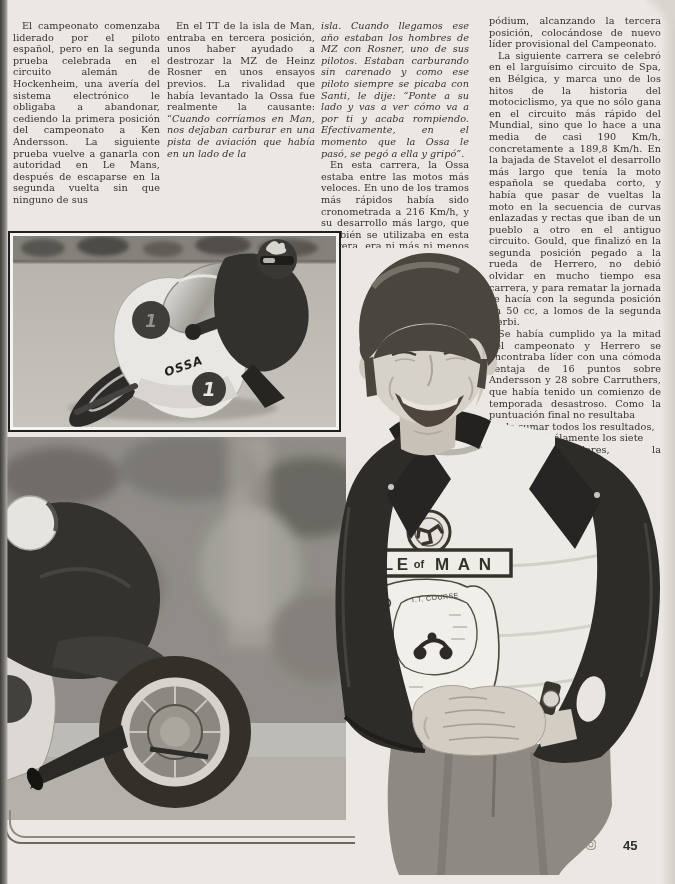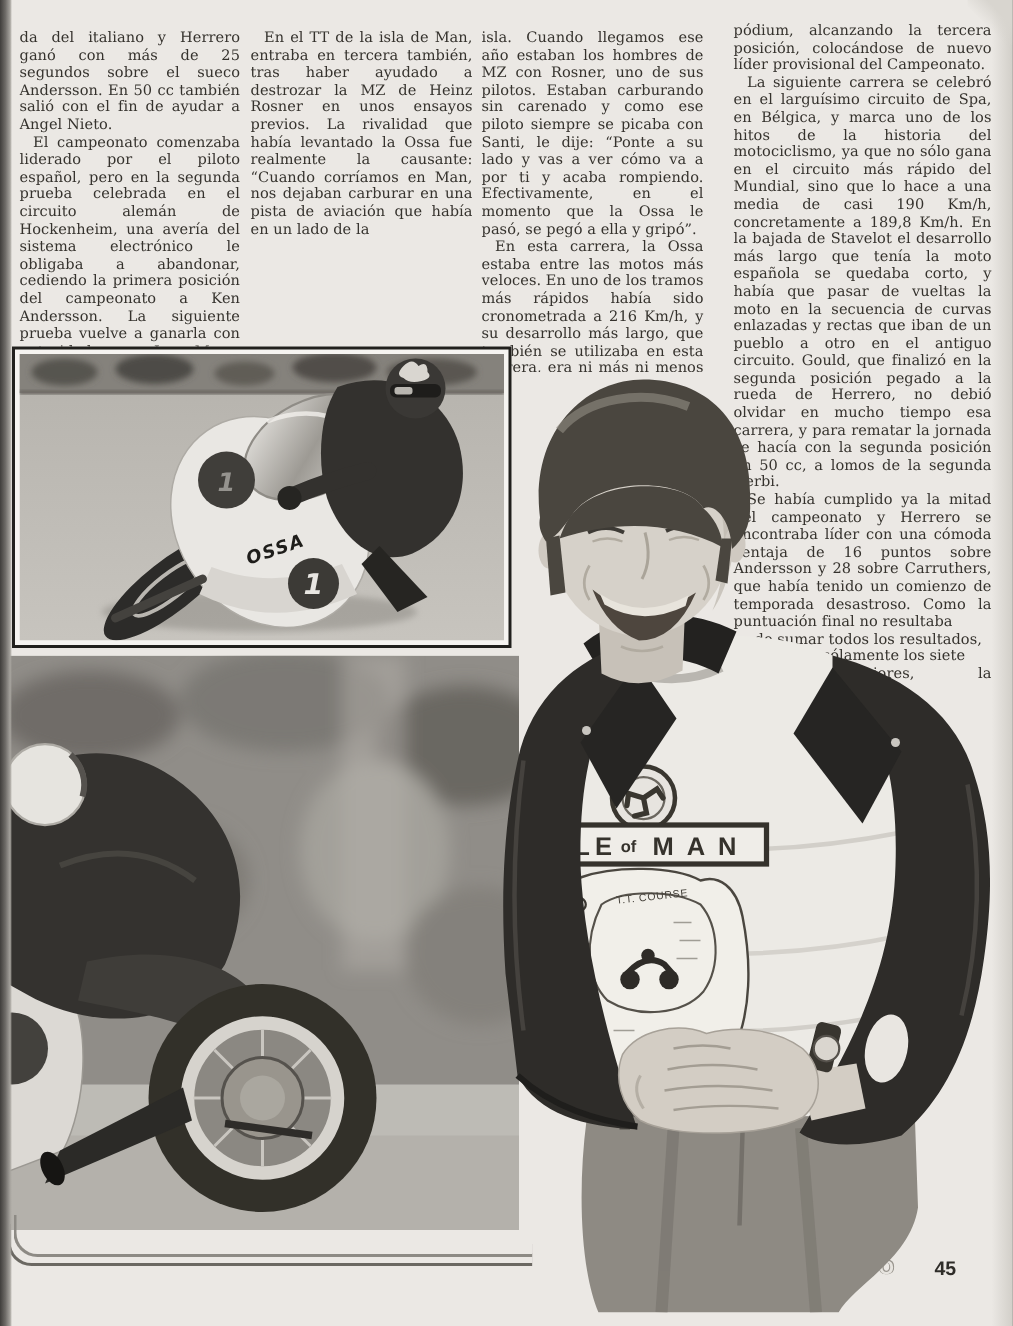--- a/index.html
+++ b/index.html
@@ -13,21 +13,21 @@
         background:linear-gradient(225deg,#d8d5cf 0 28%,rgba(235,232,228,0) 58%);}
   
   .col{position:absolute;text-align:justify;color:#35322d;font-size:9.7px;line-height:11.6px;
        letter-spacing:.05px;z-index:1;}
   .col p{margin:0;}
   .col p.ind{text-indent:9px;}
   .c1{left:13px;top:20px;width:147px;height:212px;overflow:hidden;}
   .c2{left:167px;top:20px;width:148px;height:212px;overflow:hidden;}
   .c3{left:321px;top:20px;width:148px;height:228px;overflow:hidden;}
   .c4{left:489px;top:15px;width:172px;}
-  .quote{}
+  .quote{font-style:italic;}
   .wl{white-space:nowrap;}
   .wl1{padding-left:14px;}
   .wl2{padding-left:36px;}
   .wl3{padding-left:78px;text-align:justify;text-align-last:justify;}
   
   .photo1{position:absolute;left:8px;top:231px;width:333px;height:201px;box-sizing:border-box;
           border:2px solid #21201d;background:#f6f4f1;padding:3px;z-index:2;}
   .photo2{position:absolute;left:0;top:437px;width:346px;height:383px;z-index:1;overflow:hidden;}
   .frame-line{position:absolute;height:26px;border-bottom:2px solid #6b6862;border-left:2px solid #6b6862;
           border-bottom-left-radius:16px;z-index:1;}
@@ -44,26 +44,25 @@
 </style>
 </head>
 <body>
 
 <div class="page">
   <div class="edge-left"></div>
   <div class="edge-right"></div>
   <div class="fold-tr"></div>
 
   <div class="col c1">
-    <p>da del italiano y Herrero ganó con más de 25 segundos sobre el sueco Andersson. En 50 cc también salió con el fin de ayudar a Angel Nieto.</p>
     <p class="ind">El campeonato comenzaba liderado por el piloto español, pero en la segunda prueba celebrada en el circuito alemán de Hockenheim, una avería del sistema electrónico le obligaba a abandonar, cediendo la primera posición del campeonato a Ken Andersson. La siguiente prueba vuelve a ganarla con autoridad en Le Mans, después de escaparse en la segunda vuelta sin que ninguno de sus</p>
   </div>
 
   <div class="col c2">
-    <p class="ind"><span>En el TT de la isla de Man, entraba en tercera también, tras haber ayudado a destrozar la MZ de Heinz Rosner en unos ensayos previos. La rivalidad que había levantado la Ossa fue realmente la causante: </span><span class="quote">“Cuando corríamos en Man, nos dejaban carburar en una pista de aviación que había en un lado de la</span></p>
+    <p class="ind"><span>En el TT de la isla de Man, entraba en tercera posición, unos haber ayudado a destrozar la MZ de Heinz Rosner en unos ensayos previos. La rivalidad que había levantado la Ossa fue realmente la causante: </span><span class="quote">“Cuando corríamos en Man, nos dejaban carburar en una pista de aviación que había en un lado de la</span></p>
   </div>
 
   <div class="col c3">
     <p class="quote">isla. Cuando llegamos ese año estaban los hombres de MZ con Rosner, uno de sus pilotos. Estaban carburando sin carenado y como ese piloto siempre se picaba con Santi, le dije: “Ponte a su lado y vas a ver cómo va a por ti y acaba rompiendo. Efectivamente, en el momento que la Ossa le pasó, se pegó a ella y gripó”.</p>
     <p class="ind">En esta carrera, la Ossa estaba entre las motos más veloces. En uno de los tramos más rápidos había sido cronometrada a 216 Km/h, y su desarrollo más largo, que también se utilizaba en esta carrera, era ni más ni menos que de 240 Km/h.</p>
 
   </div>
 
   <div class="col c4">
     <p>pódium, alcanzando la tercera posición, colocándose de nuevo líder provisional del Campeonato.</p>

